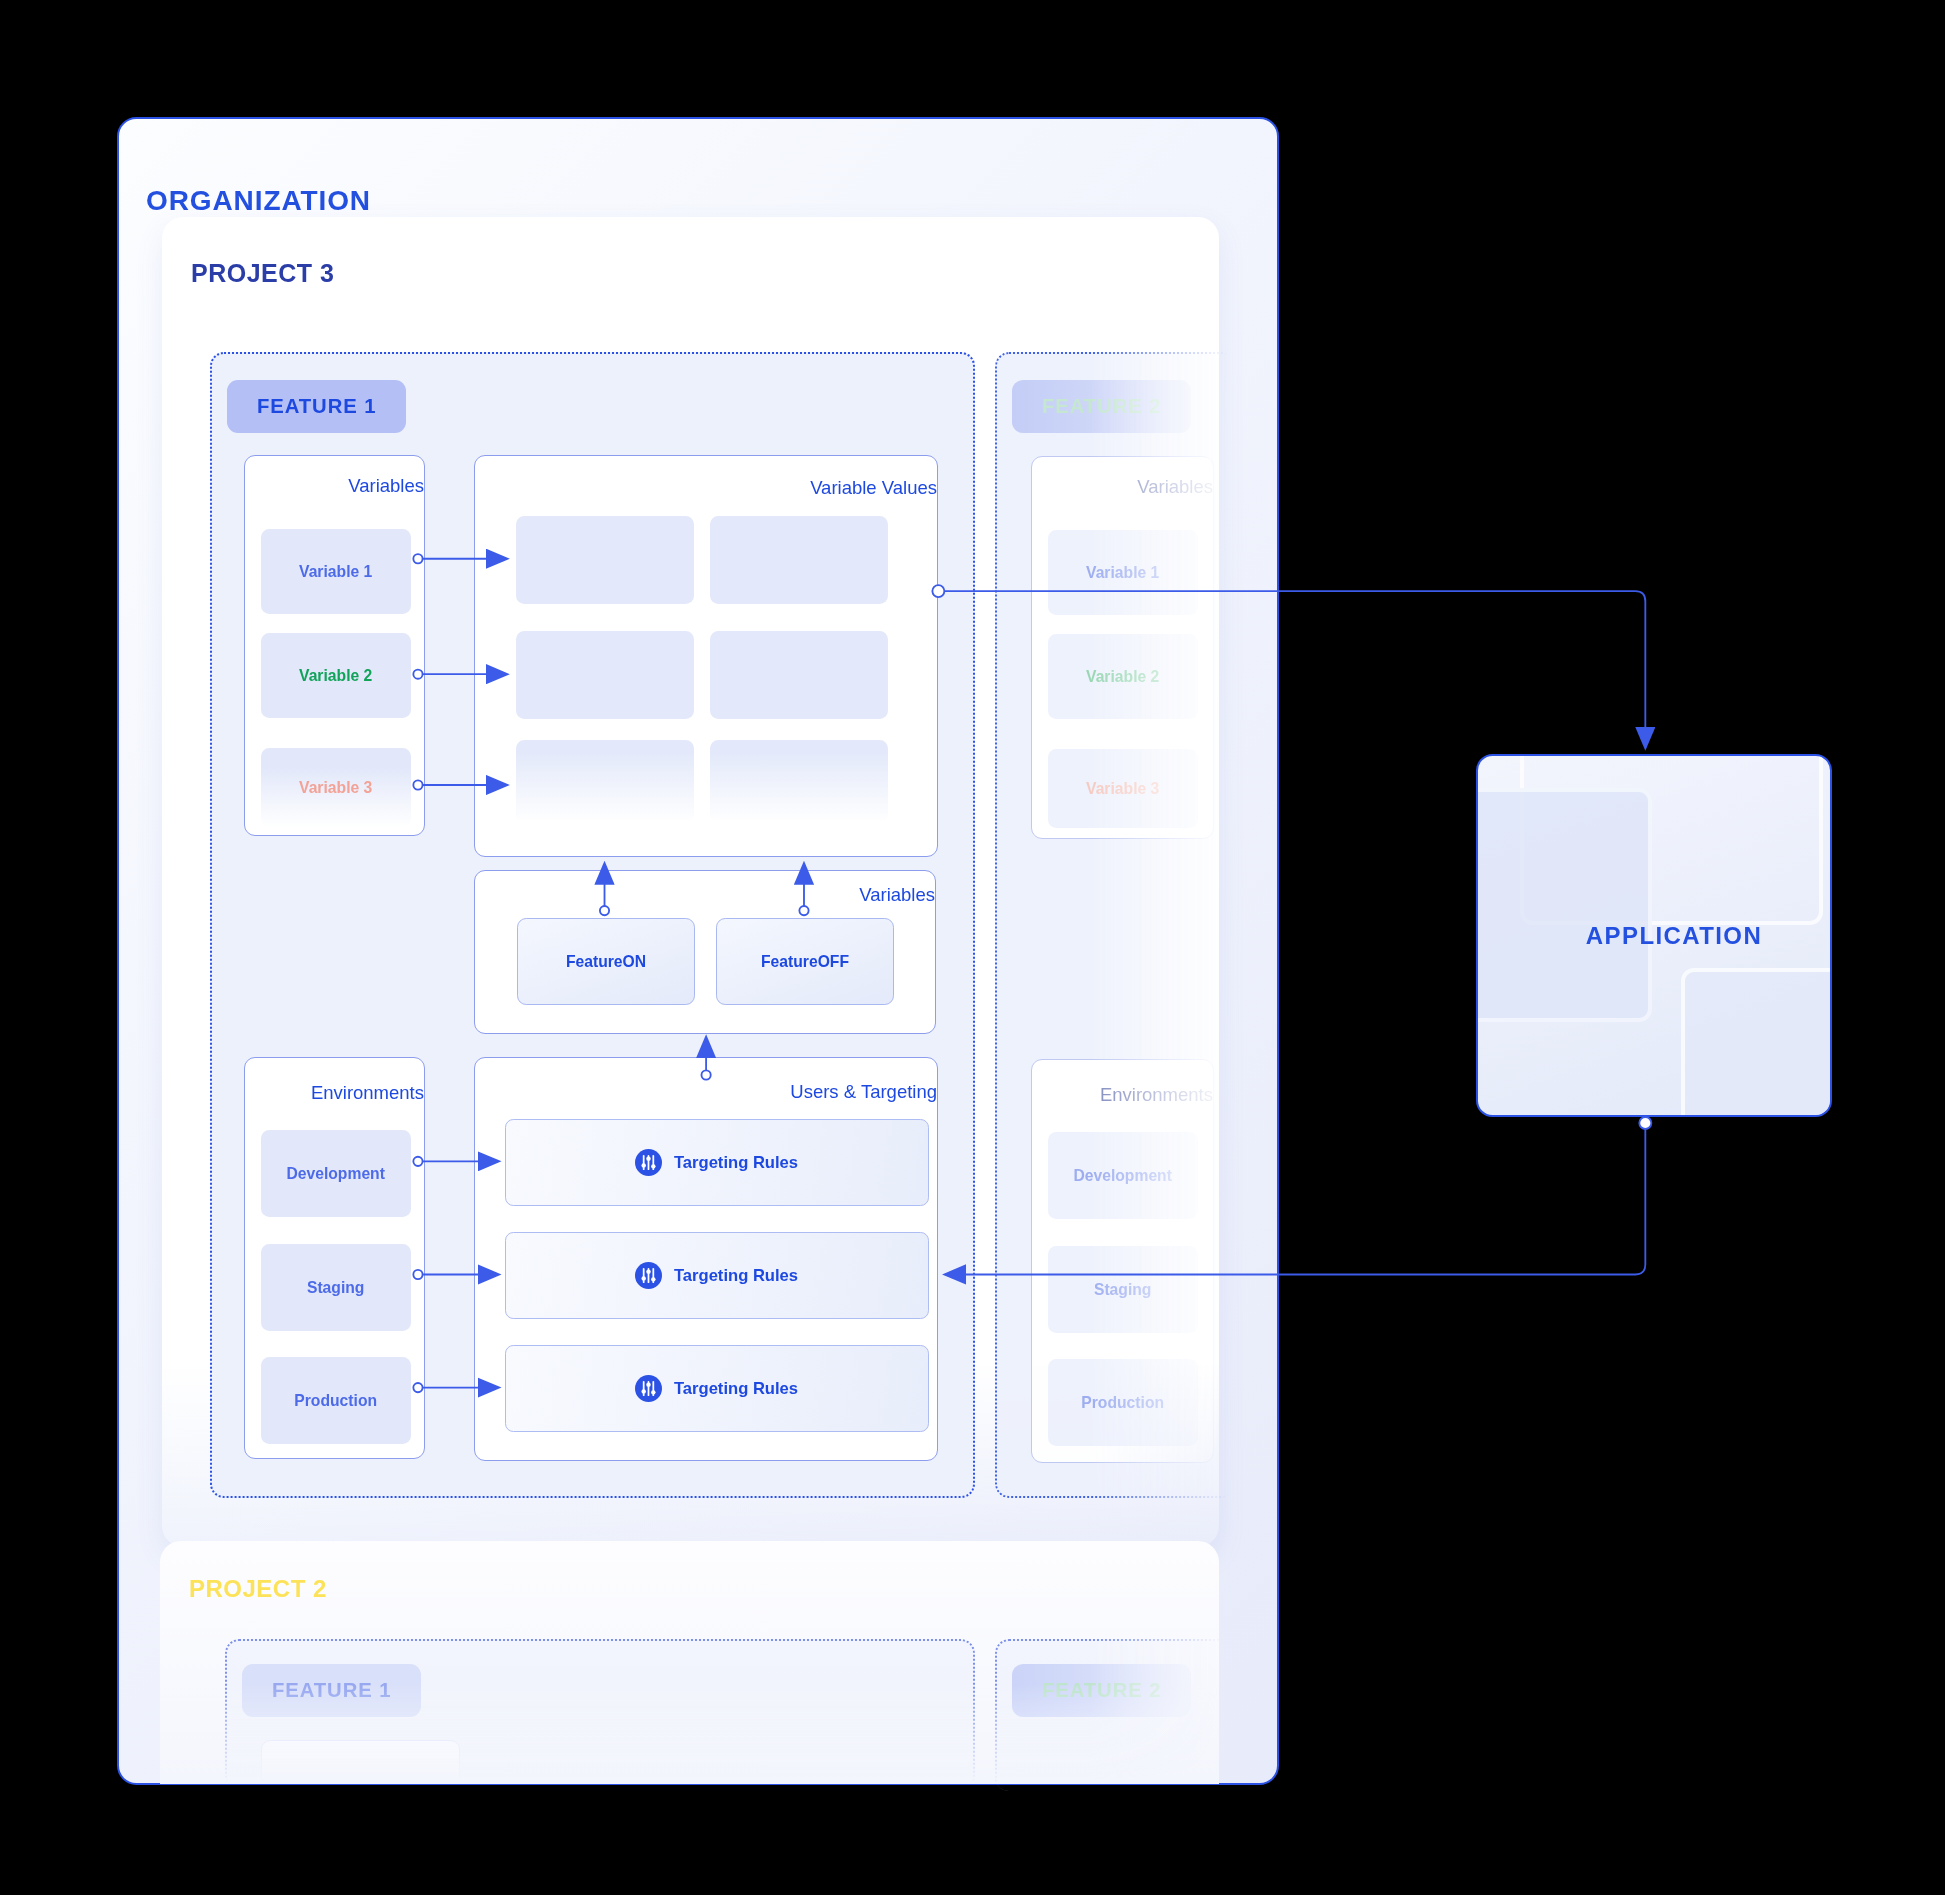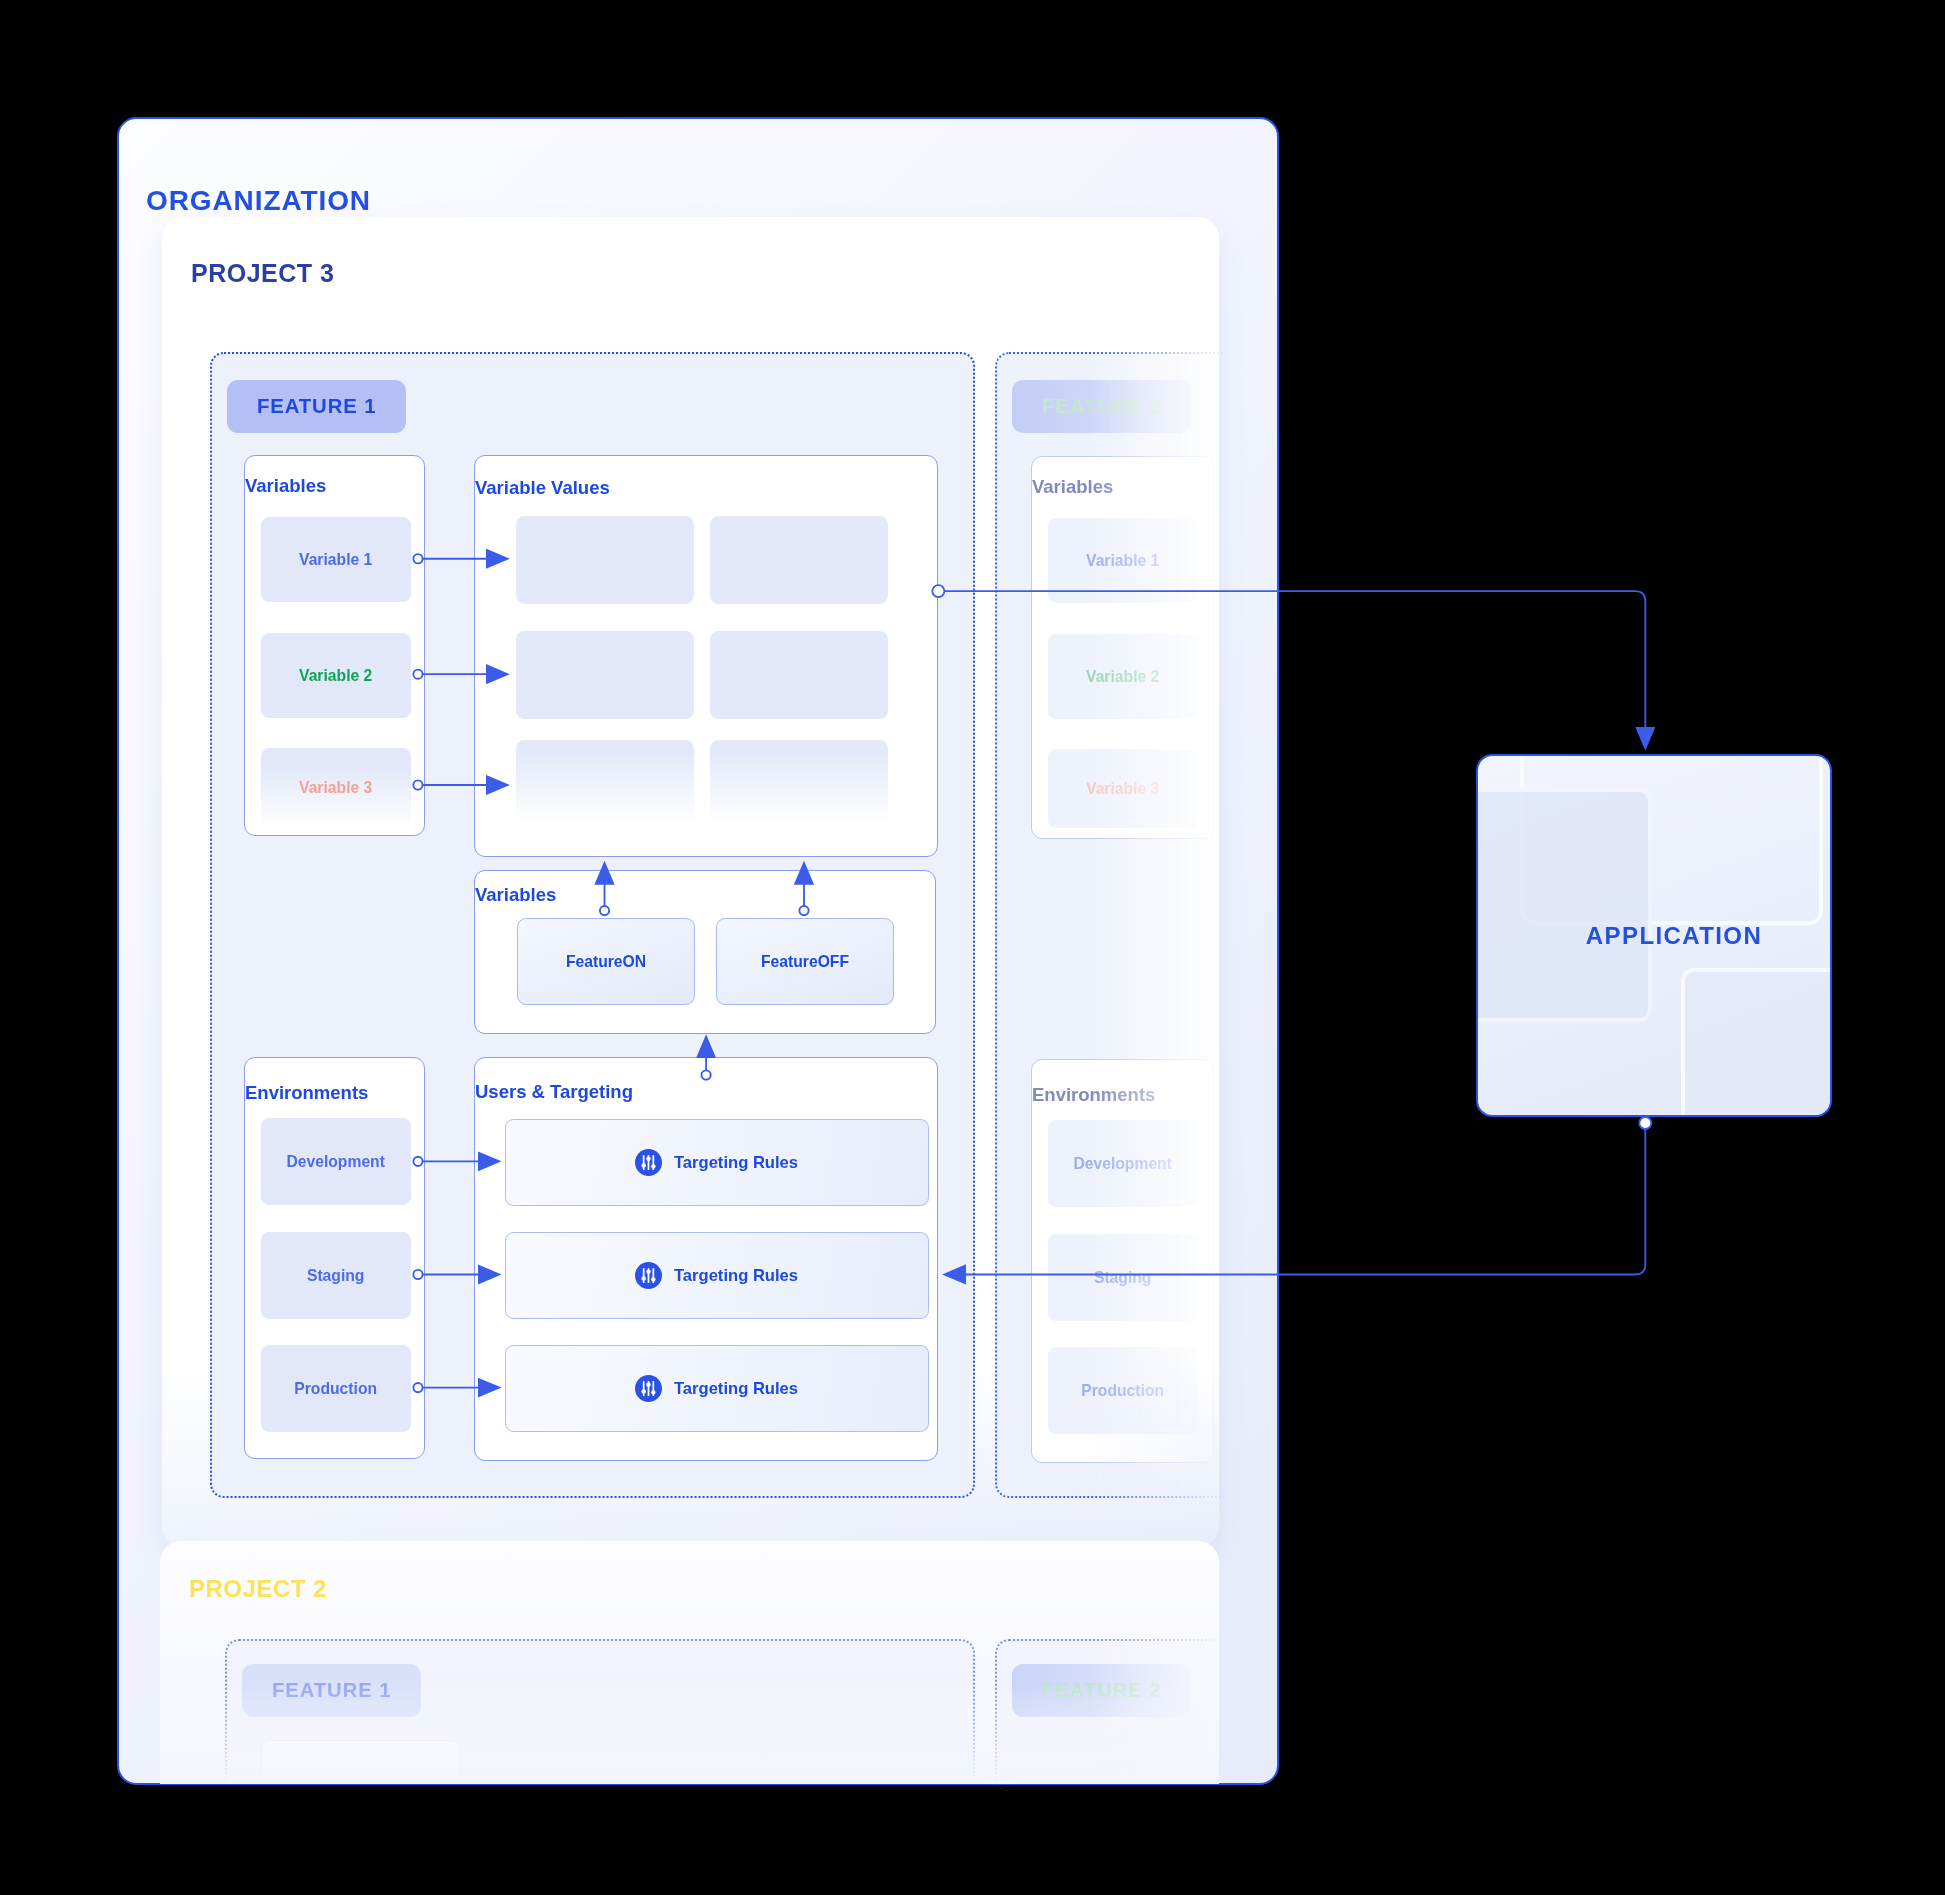--- a/index.html
+++ b/index.html
@@ -30,26 +30,26 @@
       mask-image:linear-gradient(to right,#000 40%,rgba(0,0,0,.35) 75%,transparent 98%);opacity:.9;}
   .badge{width:179px;height:53px;border-radius:11px;background:#B3BFF5;
          display:flex;align-items:center;justify-content:center;
          font-size:20.3px;font-weight:700;color:#1D49E0;letter-spacing:0.9px;}
   .f1 .badge{position:absolute;left:15.2px;top:26px;}
   .f2 .badge{position:absolute;left:15.2px;top:26px;
              background:linear-gradient(90deg,#BDC8F6,#D9DFF9);color:#BFE4CD;}
 
   
   .panel{background:#fff;border:1.4px solid #8D9DEE;border-radius:11px;}
-  .panel-title{position:absolute;left:0;width:100%;text-align:left;
-               font-size:18.5px;font-weight:700;color:#1D49E0;}
+  .panel-title{position:absolute;left:0;width:100%;text-align:right;
+               font-size:18.5px;font-weight:400;color:#1D49E0;}
   .item{position:absolute;width:150px;border-radius:8.3px;background:#E2E8FA;
         display:flex;align-items:center;justify-content:center;
         font-size:15.7px;font-weight:700;}
-  .txt-blue{color:#4D6BE8;} .txt-green{color:#12A35A;} .txt-salmon{color:#F2A296;}
+  .txt-blue{color:#4D6BE8;margin-top:12px;} .txt-green{color:#12A35A;} .txt-salmon{color:#F2A296;}
   .fade-bottom{background:linear-gradient(180deg,#E2E8FA 25%,rgba(226,232,250,0) 100%);}
 
   
   .vars1{left:244px;top:455px;width:181px;height:381px;}
   .envs1{left:244px;top:1057px;width:181px;height:402px;}
   
   .vv{left:474px;top:455px;width:464px;height:402px;}
   .vv-cell{position:absolute;width:178px;height:88px;border-radius:8.3px;background:#E3E9FA;}
   .vv-cell.fade{height:83px;background:linear-gradient(180deg,#E3E9FA 15%,rgba(227,233,250,0) 100%);}
   

